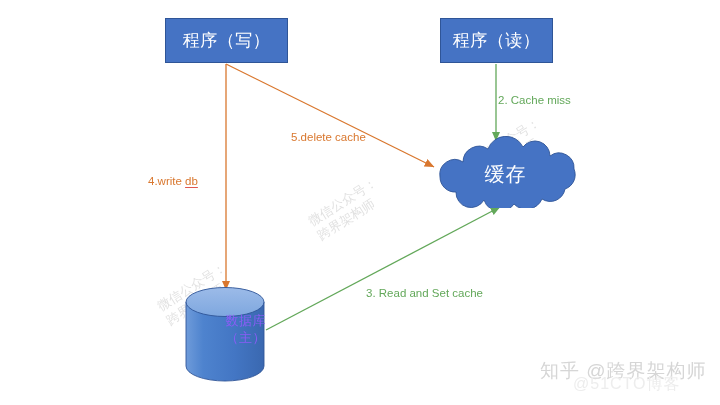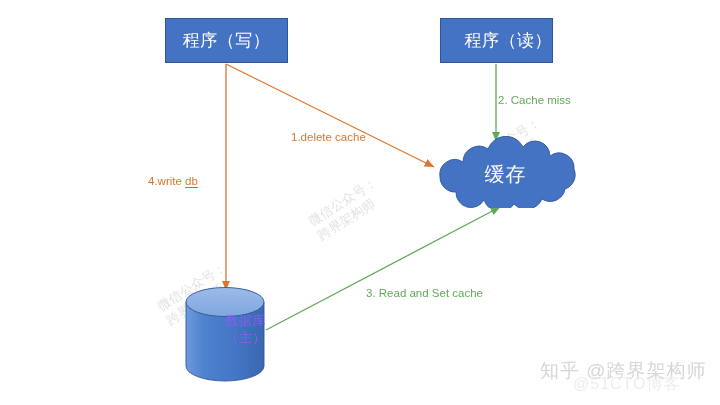--- a/index.html
+++ b/index.html
@@ -32,21 +32,21 @@
     border: 1px solid #2f5597;
     color: #ffffff;
     display: flex;
     align-items: center;
     justify-content: center;
     font-size: 17px;
     letter-spacing: 0.5px;
     box-sizing: border-box;
   }
   #box-writer { left: 165px; top: 18px; width: 123px; height: 45px; }
-  #box-reader { left: 440px; top: 18px; width: 113px; height: 45px; justify-content: flex-end; }
+  #box-reader { left: 440px; top: 18px; width: 113px; height: 45px; }
 
   
   #cloud-cache {
     position: absolute;
     left: 428px;
     top: 136px;
     width: 155px;
     height: 72px;
   }
   #cloud-cache svg { display: block; width: 155px; height: 72px; }
@@ -222,21 +222,21 @@
       </svg>
       <div class="db-label">
         <div>数据库</div>
         <div>（主）</div>
       </div>
     </div>
 
   </div>
 
   <div class="layer-labels">
-    <div class="edge-label orange" id="lbl-delete-cache">1.delete cache</div>
+    <div class="edge-label orange" id="lbl-delete-cache">5.delete cache</div>
 
     <div class="edge-label green" id="lbl-cache-miss">2. Cache miss</div>
 
     <div class="edge-label green" id="lbl-read-set">3. Read and Set cache</div>
 
     <div class="edge-label orange" id="lbl-write-db">
       <span>4.write </span><span class="spell-underline">db</span>
     </div>
   </div>
 

